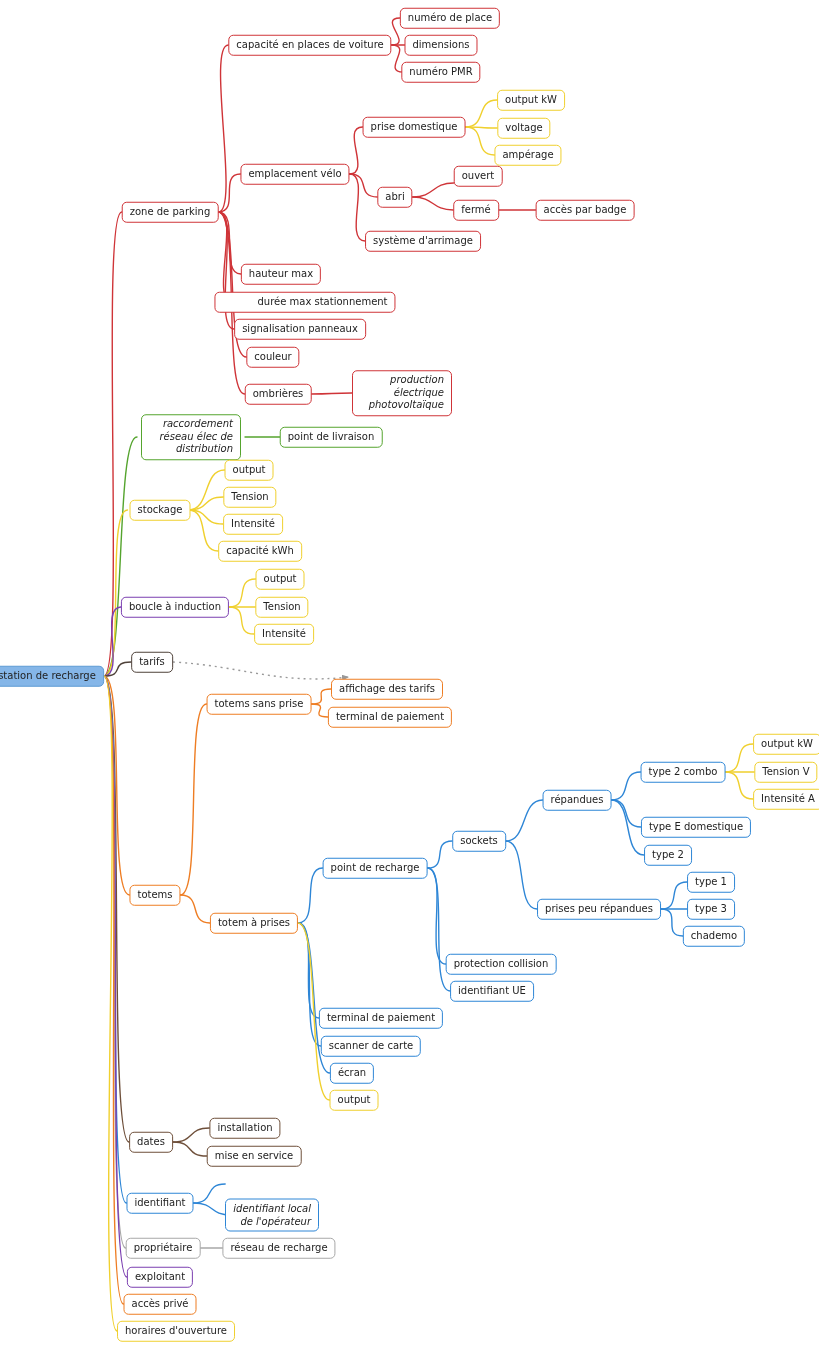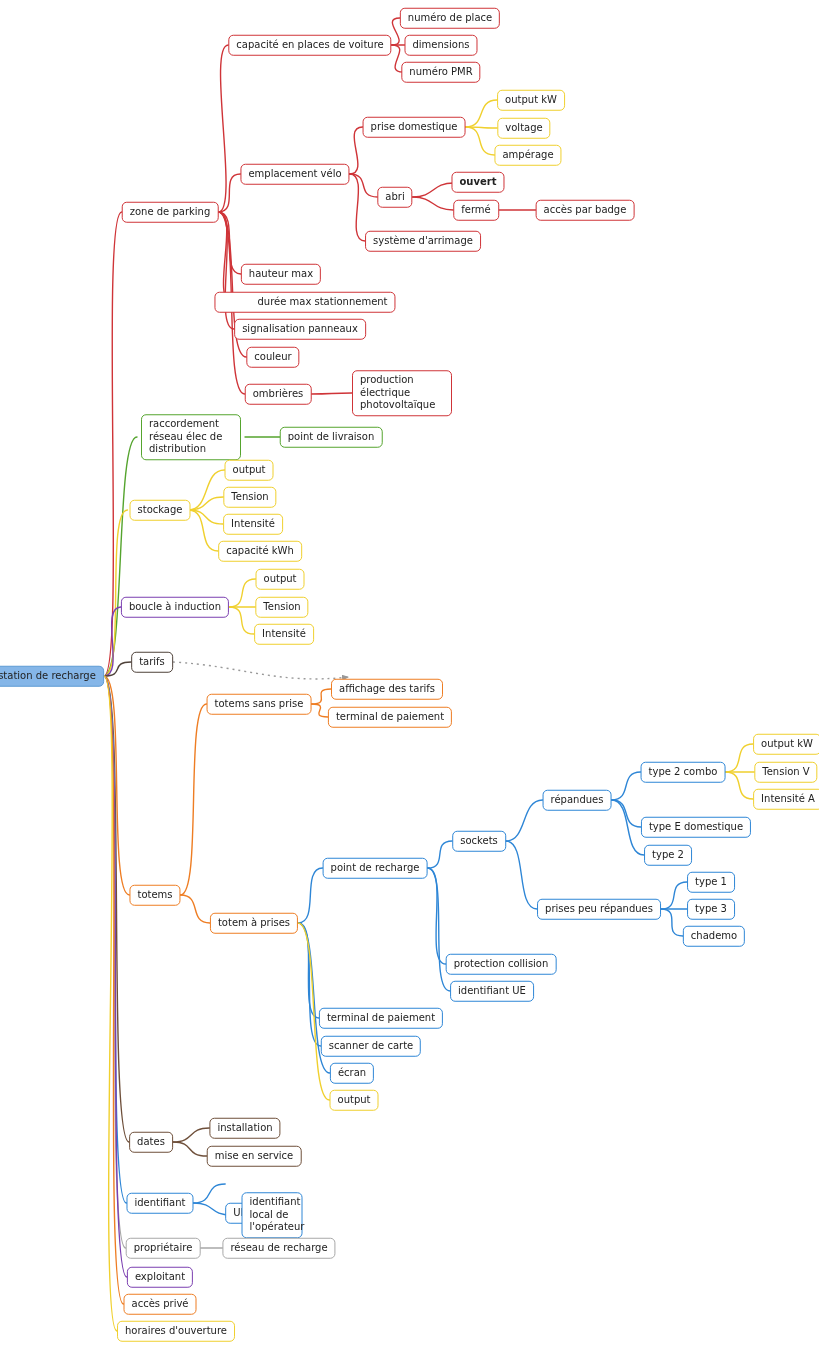--- a/index.html
+++ b/index.html
@@ -3,21 +3,21 @@
 <meta charset="utf-8">
 <style>
   html,body{margin:0;padding:0;background:#ffffff;}
   .canvas{position:relative;width:819px;height:1350px;background:#ffffff;overflow:hidden;
           font-family:"DejaVu Sans","Liberation Sans",sans-serif;}
   #edges{position:absolute;left:0;top:0;width:819px;height:1350px;z-index:1;}
   .node{position:absolute;transform:translate(-50%,-50%);background:#ffffff;
         border:1.4px solid #888;border-radius:5px;padding:3px 7px;
         font-size:10px;line-height:1.25;color:#222222;white-space:nowrap;
         z-index:2;box-sizing:border-box;}
-  .node.multiline{white-space:normal;text-align:left;}
+  .node.multiline{white-space:normal;text-align:right;font-style:italic;}
   .node span{pointer-events:none;}
 </style>
 </head>
 <body>
 
 <div class="canvas" id="mindmap">
   <svg id="edges" width="819" height="1350" viewBox="0 0 819 1350" xmlns="http://www.w3.org/2000/svg">
     <defs>
       <marker id="arrowhead" markerWidth="8" markerHeight="8" refX="6" refY="3" orient="auto" markerUnits="userSpaceOnUse">
         <path d="M0,0 L7,3 L0,6 z" fill="#999999"></path>
@@ -99,21 +99,21 @@
       <div class="node" style="left: 310px; top: 45px; border-color: rgb(207, 52, 56);"><span>capacité en places de voiture</span></div>
       <div class="node" style="left: 450px; top: 18px; border-color: rgb(207, 52, 56);"><span>numéro de place</span></div>
       <div class="node" style="left: 441px; top: 45px; border-color: rgb(207, 52, 56);"><span>dimensions</span></div>
       <div class="node" style="left: 441px; top: 72px; border-color: rgb(207, 52, 56);"><span>numéro PMR</span></div>
       <div class="node" style="left: 295px; top: 174px; border-color: rgb(207, 52, 56);"><span>emplacement vélo</span></div>
       <div class="node" style="left: 414px; top: 127px; border-color: rgb(207, 52, 56);"><span>prise domestique</span></div>
       <div class="node" style="left: 531px; top: 100px; border-color: rgb(240, 208, 46);"><span>output kW</span></div>
       <div class="node" style="left: 524px; top: 128px; border-color: rgb(240, 208, 46);"><span>voltage</span></div>
       <div class="node" style="left: 528px; top: 155px; border-color: rgb(240, 208, 46);"><span>ampérage</span></div>
       <div class="node" style="left: 395px; top: 197px; border-color: rgb(207, 52, 56);"><span>abri</span></div>
-      <div class="node" style="left: 478px; top: 182px; border-color: rgb(207, 52, 56); font-weight: bold;"><span>ouvert</span></div>
+      <div class="node" style="left: 478px; top: 176px; border-color: rgb(207, 52, 56);"><span>ouvert</span></div>
       <div class="node" style="left: 476px; top: 210px; border-color: rgb(207, 52, 56);"><span>fermé</span></div>
       <div class="node" style="left: 585px; top: 210px; border-color: rgb(207, 52, 56);"><span>accès par badge</span></div>
       <div class="node" style="left: 423px; top: 241px; border-color: rgb(207, 52, 56);"><span>système d'arrimage</span></div>
       <div class="node" style="left: 281px; top: 274px; border-color: rgb(207, 52, 56);"><span>hauteur max</span></div>
       <div class="node" style="left: 305px; top: 302px; border-color: rgb(207, 52, 56); padding-left: 42px;"><span>durée max stationnement</span></div>
       <div class="node" style="left: 300px; top: 329px; border-color: rgb(207, 52, 56);"><span>signalisation panneaux</span></div>
       <div class="node" style="left: 273px; top: 357px; border-color: rgb(207, 52, 56);"><span>couleur</span></div>
       <div class="node" style="left: 278px; top: 394px; border-color: rgb(207, 52, 56);"><span>ombrières</span></div>
       <div class="node multiline" style="left: 402px; top: 393px; width: 100px; border-color: rgb(207, 52, 56);"><span>production électrique photovoltaïque</span></div>
       <div class="node multiline" style="left: 191px; top: 437px; width: 100px; border-color: rgb(85, 164, 46);"><span>raccordement réseau élec de distribution</span></div>
@@ -150,20 +150,20 @@
       <div class="node" style="left: 492px; top: 991px; border-color: rgb(46, 134, 214);"><span>identifiant UE</span></div>
       <div class="node" style="left: 381px; top: 1018px; border-color: rgb(46, 134, 214);"><span>terminal de paiement</span></div>
       <div class="node" style="left: 371px; top: 1046px; border-color: rgb(46, 134, 214);"><span>scanner de carte</span></div>
       <div class="node" style="left: 352px; top: 1073px; border-color: rgb(46, 134, 214);"><span>écran</span></div>
       <div class="node" style="left: 354px; top: 1100px; border-color: rgb(240, 208, 46);"><span>output</span></div>
       <div class="node" style="left: 151px; top: 1142px; border-color: rgb(110, 79, 58);"><span>dates</span></div>
       <div class="node" style="left: 245px; top: 1128px; border-color: rgb(110, 79, 58);"><span>installation</span></div>
       <div class="node" style="left: 254px; top: 1156px; border-color: rgb(110, 79, 58); text-align: center;"><span>mise en service</span></div>
       <div class="node" style="left: 160px; top: 1203px; border-color: rgb(46, 134, 214);"><span>identifiant</span></div>
       <div class="node" style="left: 240px; top: 1184px; border-color: rgb(46, 134, 214); margin-top: 29px;"><span>UE</span></div>
-      <div class="node multiline" style="left: 272px; top: 1215px; width: 61px; border-color: rgb(46, 134, 214);"><span>identifiant local de l'opérateur</span></div>
+      <div class="node multiline" style="left: 272px; top: 1215px; width: 94px; border-color: rgb(46, 134, 214);"><span>identifiant local de l'opérateur</span></div>
       <div class="node" style="left: 163px; top: 1248px; border-color: rgb(168, 168, 168);"><span>propriétaire</span></div>
       <div class="node" style="left: 279px; top: 1248px; border-color: rgb(168, 168, 168);"><span>réseau de recharge</span></div>
       <div class="node" style="left: 160px; top: 1277px; border-color: rgb(123, 63, 176);"><span>exploitant</span></div>
       <div class="node" style="left: 160px; top: 1304px; border-color: rgb(238, 125, 35);"><span>accès privé</span></div>
       <div class="node" style="left: 176px; top: 1331px; border-color: rgb(240, 208, 46);"><span>horaires d'ouverture</span></div>
     </div>
 </div>
 
 </body></html>

